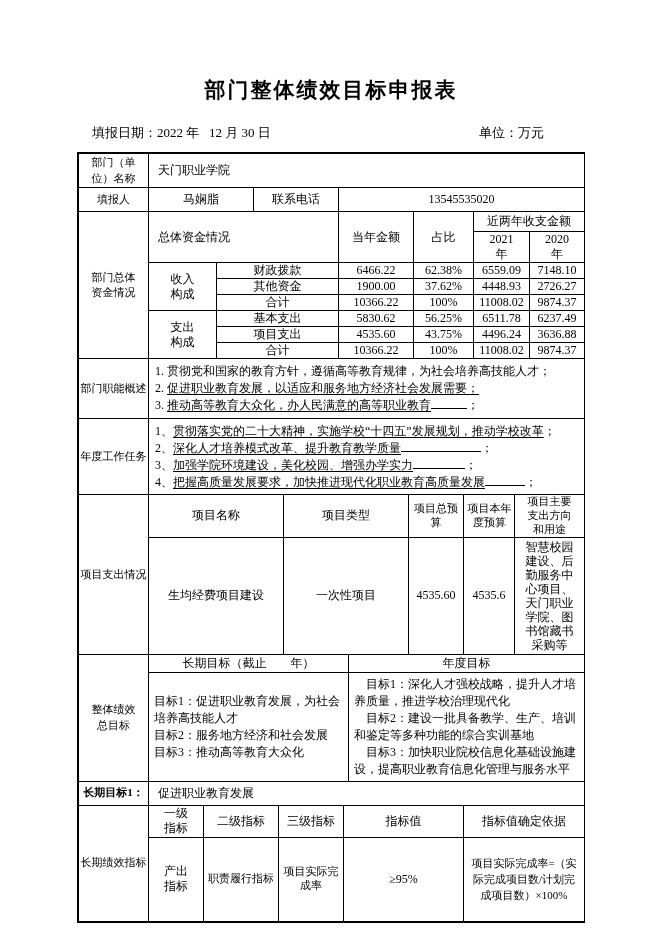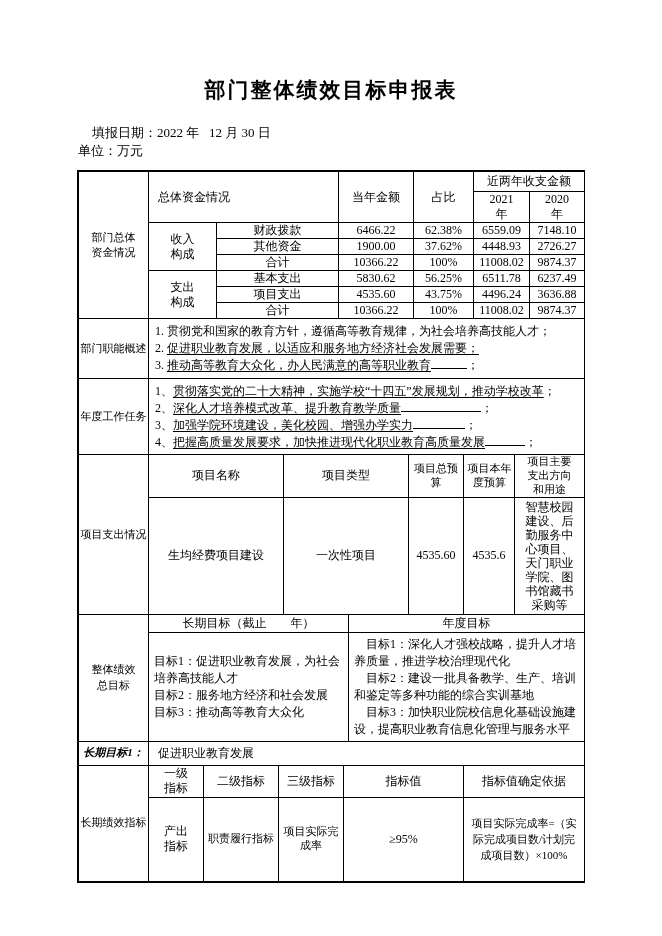--- a/index.html
+++ b/index.html
@@ -1,39 +1,39 @@
 <!DOCTYPE html>
 <html><head>
 <meta charset="utf-8">
 <style>
   html,body{margin:0;padding:0;background:#ffffff;}
   body{width:662px;height:936px;font-family:"Liberation Serif","DejaVu Serif",serif;color:#000;}
   .page{position:relative;width:662px;height:936px;background:#fff;overflow:hidden;}
   .doc-title{padding-top:76px;text-align:center;font-size:21px;font-weight:bold;letter-spacing:2px;}
   .meta-row{width:506px;margin:20px auto 10px auto;display:flex;justify-content:space-between;
-            font-size:13px;padding:0;box-sizing:border-box;flex-direction:column;}
+            font-size:13px;padding:0;box-sizing:border-box;}
   .meta-left{padding-left:14px;}
   .meta-right{padding-right:40px;}
   .pre{white-space:pre;}
   .table-wrap{width:506px;margin:0 auto;border:1px solid #000;}
   table{border-collapse:collapse;table-layout:fixed;width:506px;margin-top:-1px;}
   .table-wrap table:first-child{margin-top:0;}
   td{border:1px solid #000;font-size:12px;padding:0 3px;text-align:center;
      vertical-align:middle;line-height:1.25;overflow:hidden;}
   .label-col{font-size:11px;padding:0 1px;line-height:1.4;}
   .left{text-align:left;}
   .padL{padding-left:9px;}
   .stack{display:inline-block;word-break:break-all;}
   .w46{width:46px;}
   .w26{width:26px;}
   .w30{width:30px;}
   .w45{width:45px;font-size:11px;}
   .w48{width:48px;}
   .fs11{font-size:11px;}
-  .bold{font-weight:bold;font-style:italic;}
+  .bold{font-weight:bold;}
   .items{text-align:left;padding:3px 4px 3px 6px;}
   .line{line-height:17px;}
   .u{text-decoration:underline;text-underline-offset:2px;}
   .ufill{display:inline-block;border-bottom:1px solid #000;height:11px;vertical-align:baseline;}
   .fill36{width:36px;}
   .fill80{width:80px;}
   .fill52{width:52px;}
   .fill40{width:40px;}
   .goal-cell{text-align:left;padding:3px 5px;white-space:pre-wrap;line-height:17px;}
   .usage{line-height:14px;padding:2px 2px;}
@@ -51,20 +51,40 @@
 
   <div class="meta-row">
     <div class="meta-left">
       <span>填报日期：</span><span class="pre">2022 年   12 月 30 日</span>
     </div>
     <div class="meta-right">单位：万元</div>
   </div>
 
   <div class="table-wrap">
 
+    <table>
+      <colgroup>
+          <col style="width:70px">
+          <col style="width:105px">
+          <col style="width:85px">
+          <col style="width:246px">
+        </colgroup>
+      <tbody>
+          <tr class="h34">
+        <td class="label-col"><span class="stack w46">部门（单位）名称</span></td>
+        <td colspan="3" class="left padL">天门职业学院</td>
+      </tr>
+      <tr class="h24">
+        <td class="label-col">填报人</td>
+        <td>马娴脂</td>
+        <td>联系电话</td>
+        <td>13545535020</td>
+      </tr>
+    </tbody>
+      </table>
 
     <table>
       <colgroup>
           <col style="width:70px">
           <col style="width:68px">
           <col style="width:122px">
           <col style="width:75px">
           <col style="width:60px">
           <col style="width:56px">
           <col style="width:55px">

